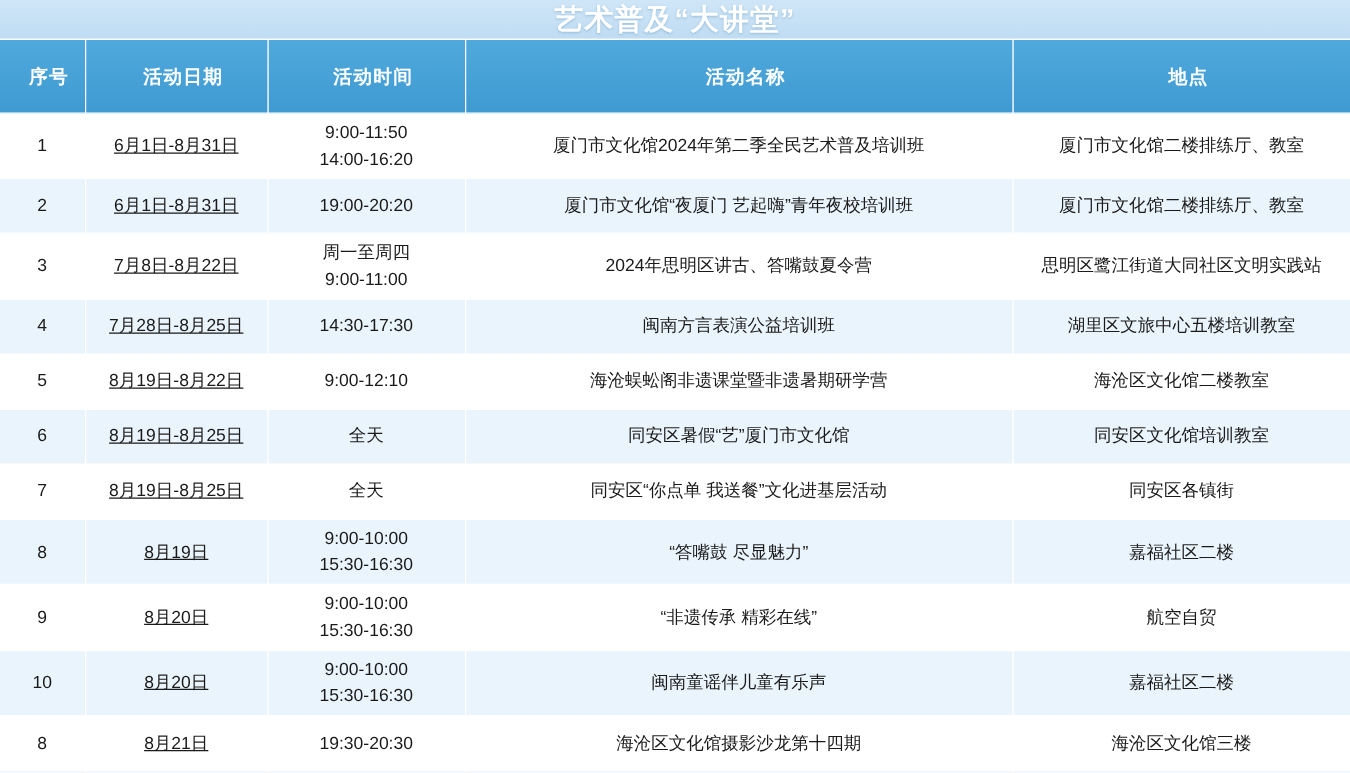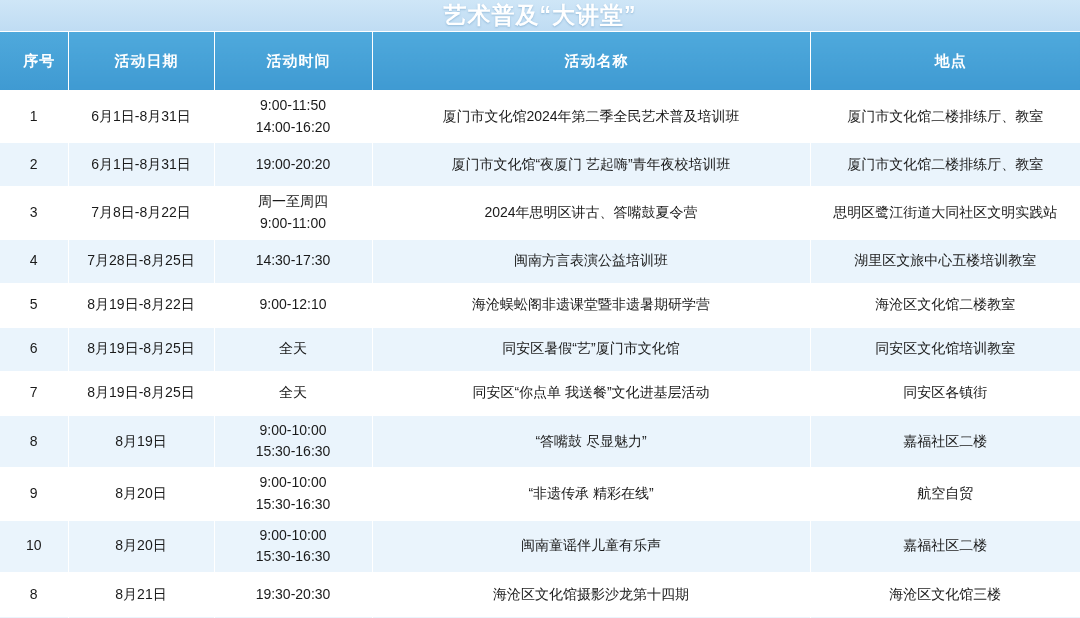--- a/index.html
+++ b/index.html
@@ -70,21 +70,21 @@
 
   .col-no    { width: 68px; }
   .col-date  { width: 146px; }
   .col-time  { width: 158px; }
   .col-name  { width: 438px; }
   .col-place { width: 270px; }
 
   .time-cell { white-space: pre-line; font-size: 13px; }
   .name-cell { font-size: 14.5px; }
   .place-cell { font-size: 14px; }
-  .date-cell { font-size: 14px; }
+  .date-cell { font-size: 14px; text-decoration: underline; }
   .no-cell { font-size: 14px; }
 </style>
 </head>
 <body>
 
 <div class="poster">
 
   <div class="title-bar">
     <div class="title-text">艺术普及“大讲堂”</div>
   </div>

